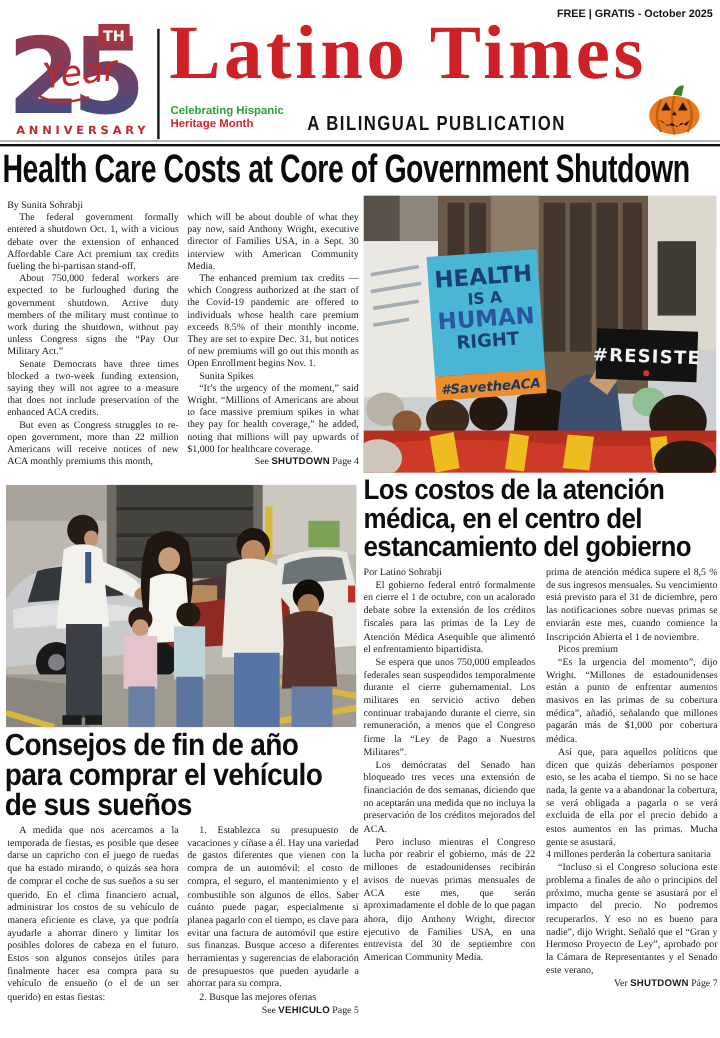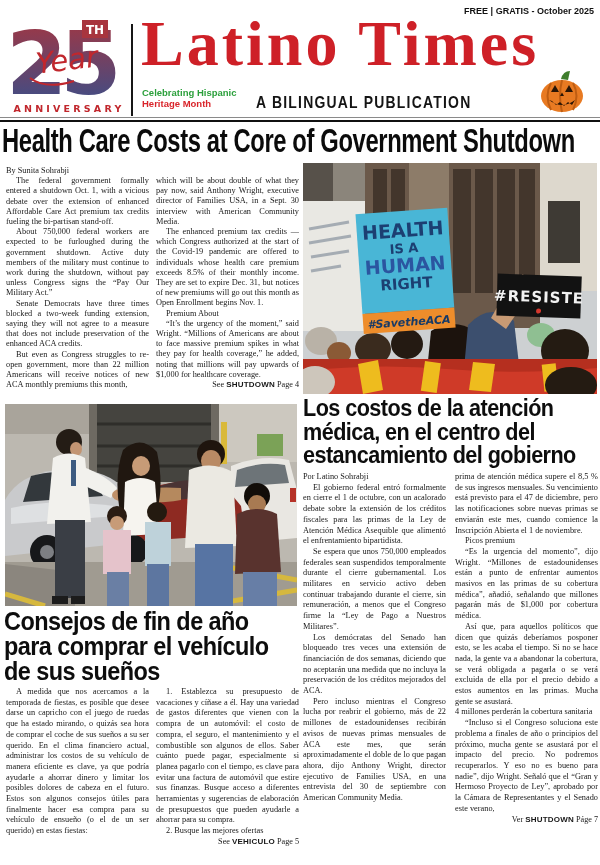--- a/index.html
+++ b/index.html
@@ -102,21 +102,21 @@
   <div class="col col-en" id="en-col1">
     <p class="ni">By Sunita Sohrabji</p>
     <p>The federal government formally entered a shutdown Oct. 1, with a vicious debate over the extension of enhanced Affordable Care Act premium tax credits fueling the bi-partisan stand-off.</p>
     <p>About 750,000 federal workers are expected to be furloughed during the government shutdown. Active duty members of the military must continue to work during the shutdown, without pay unless Congress signs the “Pay Our Military Act.”</p>
     <p>Senate Democrats have three times blocked a two-week funding extension, saying they will not agree to a measure that does not include preservation of the enhanced ACA credits.</p>
     <p>But even as Congress struggles to re-open government, more than 22 million Americans will receive notices of new ACA monthly premiums this month,</p>
   </div>
   <div class="col col-en" id="en-col2">
     <p class="ni">which will be about double of what they pay now, said Anthony Wright, executive director of Families USA, in a Sept. 30 interview with American Community Media.</p>
     <p>The enhanced premium tax credits — which Congress authorized at the start of the Covid-19 pandemic are offered to individuals whose health care premium exceeds 8.5% of their monthly income. They are set to expire Dec. 31, but notices of new premiums will go out this month as Open Enrollment begins Nov. 1.</p>
-    <p>Premium About</p>
+    <p>Sunita Spikes</p>
     <p>“It’s the urgency of the moment,” said Wright. “Millions of Americans are about to face massive premium spikes in what they pay for health coverage,” he added, noting that millions will pay upwards of $1,000 for healthcare coverage.</p>
     <p class="cont">
       <span>See</span>
       <b>SHUTDOWN</b>
       <span>Page 4</span>
     </p>
   </div>
 
   <svg class="photo" id="protest-photo" width="294" height="231" viewBox="0 0 294 231">
     <rect width="294" height="231" fill="#cdd0d2"></rect>
@@ -192,21 +192,21 @@
   </div>
 
   <div class="col" id="es-col1">
     <p class="ni">Por Latino Sohrabji</p>
     <p>El gobierno federal entró formalmente en cierre el 1 de octubre, con un acalorado debate sobre la extensión de los créditos fiscales para las primas de la Ley de Atención Médica Asequible que alimentó el enfrentamiento bipartidista.</p>
     <p>Se espera que unos 750,000 empleados federales sean suspendidos temporalmente durante el cierre gubernamental. Los militares en servicio activo deben continuar trabajando durante el cierre, sin remuneración, a menos que el Congreso firme la “Ley de Pago a Nuestros Militares”.</p>
     <p>Los demócratas del Senado han bloqueado tres veces una extensión de financiación de dos semanas, diciendo que no aceptarán una medida que no incluya la preservación de los créditos mejorados del ACA.</p>
     <p>Pero incluso mientras el Congreso lucha por reabrir el gobierno, más de 22 millones de estadounidenses recibirán avisos de nuevas primas mensuales de ACA este mes, que serán aproximadamente el doble de lo que pagan ahora, dijo Anthony Wright, director ejecutivo de Families USA, en una entrevista del 30 de septiembre con American Community Media.</p>
   </div>
   <div class="col" id="es-col2">
-    <p class="ni">prima de atención médica supere el 8,5 % de sus ingresos mensuales. Su vencimiento está previsto para el 47 de diciembre, pero las notificaciones sobre nuevas primas se enviarán este mes, cuando comience la Inscripción Abierta el 1 de noviembre.</p>
+    <p class="ni">prima de atención médica supere el 8,5 % de sus ingresos mensuales. Su vencimiento está previsto para el 31 de diciembre, pero las notificaciones sobre nuevas primas se enviarán este mes, cuando comience la Inscripción Abierta el 1 de noviembre.</p>
     <p>Picos premium</p>
     <p>“Es la urgencia del momento”, dijo Wright. “Millones de estadounidenses están a punto de enfrentar aumentos masivos en las primas de su cobertura médica”, añadió, señalando que millones pagarán más de $1,000 por cobertura médica.</p>
     <p>Así que, para aquellos políticos que dicen que quizás deberíamos posponer esto, se les acaba el tiempo. Si no se hace nada, la gente va a abandonar la cobertura, se verá obligada a pagarla o se verá excluida de ella por el precio debido a estos aumentos en las primas. Mucha gente se asustará.</p>
     <p class="ni">4 millones perderán la cobertura sanitaria</p>
     <p>“Incluso si el Congreso soluciona este problema a finales de año o principios del próximo, mucha gente se asustará por el impacto del precio. No podremos recuperarlos. Y eso no es bueno para nadie”, dijo Wright. Señaló que el “Gran y Hermoso Proyecto de Ley”, aprobado por la Cámara de Representantes y el Senado este verano,</p>
     <p class="cont">
       <span>Ver</span>
       <b>SHUTDOWN</b>
       <span>Páge 7</span>
     </p>

